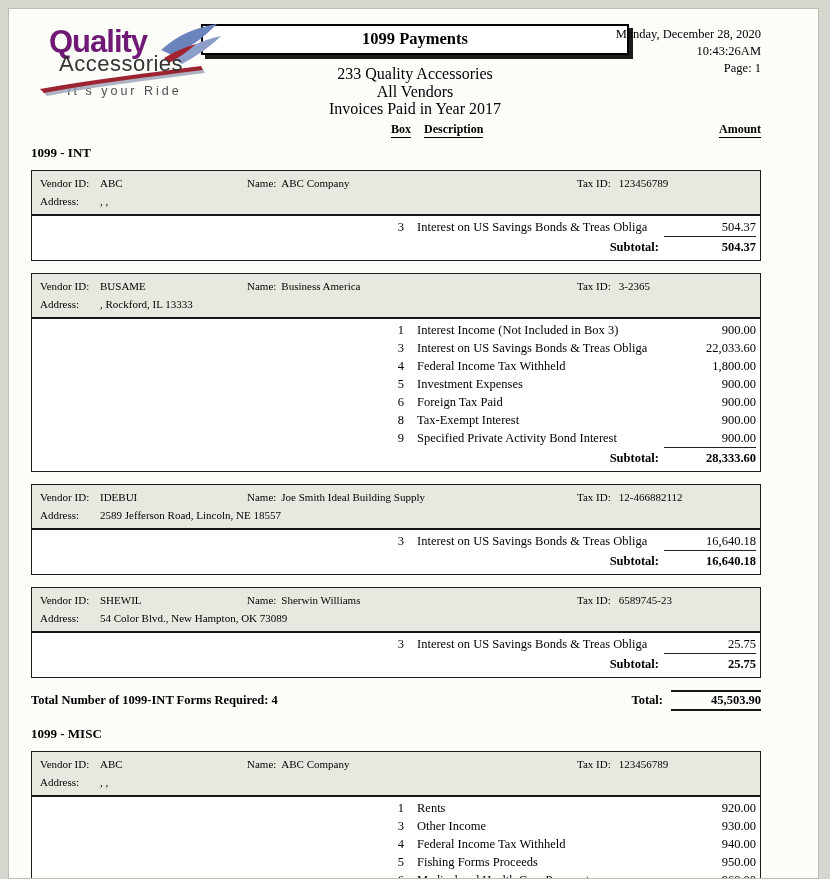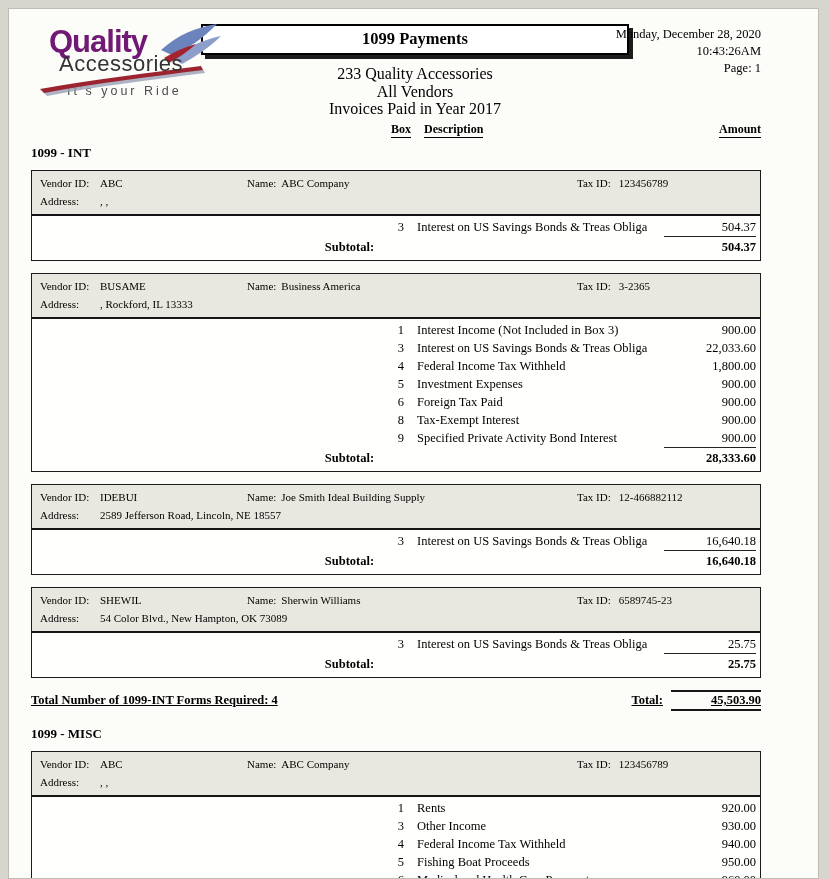--- a/index.html
+++ b/index.html
@@ -75,24 +75,24 @@
   .lbl-name { padding-right:5px; } .lbl-tax { padding-right:8px; }
   .vh-val { padding-left:6px; }
   .lbl-name + .vh-val, .lbl-tax + .vh-val { padding-left:0; }
 
   .vbody { padding:2px 4px 4px 8px; }
   .drow { display:flex; align-items:baseline; font-size:12.5px; height:18px; line-height:18px; white-space:nowrap; }
   .d-box  { width:364px; text-align:right; }
   .d-desc { padding-left:13px; flex:1; overflow:hidden; }
   .d-amt  { width:92px; text-align:right; }
   .subrow { font-weight:bold; height:20px; line-height:20px; }
-  .sub-label { flex:1; text-align:center; padding-right:5px; }
+  .sub-label { flex:1; text-align:right; padding-right:5px; }
   .sub-amt { border-top:1.6px solid #222; }
 
-  .total-row { display:flex; align-items:baseline; font-weight:bold; font-size:12.5px; margin:1px 0 0;text-decoration:underline; }
+  .total-row { display:flex; align-items:baseline; font-weight:bold; font-size:12.5px; margin:1px 0 0; }
   .total-spacer { flex:1; }
   .total-word { padding-right:8px; }
   .total-amt {
     width:90px; text-align:right;
     border-top:2px solid #161616; border-bottom:2px solid #161616;
     padding:1px 0;
   }
 </style>
 </head>
 <body>
@@ -296,21 +296,21 @@
                   <span class="d-desc">Other Income</span>
                   <span class="d-amt">930.00</span>
                 </div>
                 <div class="drow">
                   <span class="d-box">4</span>
                   <span class="d-desc">Federal Income Tax Withheld</span>
                   <span class="d-amt">940.00</span>
                 </div>
                 <div class="drow">
                   <span class="d-box">5</span>
-                  <span class="d-desc">Fishing Boat Proceeds</span>
+                  <span class="d-desc">Fishing Forms Proceeds</span>
                   <span class="d-amt">950.00</span>
                 </div>
                 <div class="drow">
                   <span class="d-box">6</span>
                   <span class="d-desc">Medical and Health Care Payments</span>
                   <span class="d-amt">960.00</span>
                 </div>
               </div>
             </div>
           </div>

